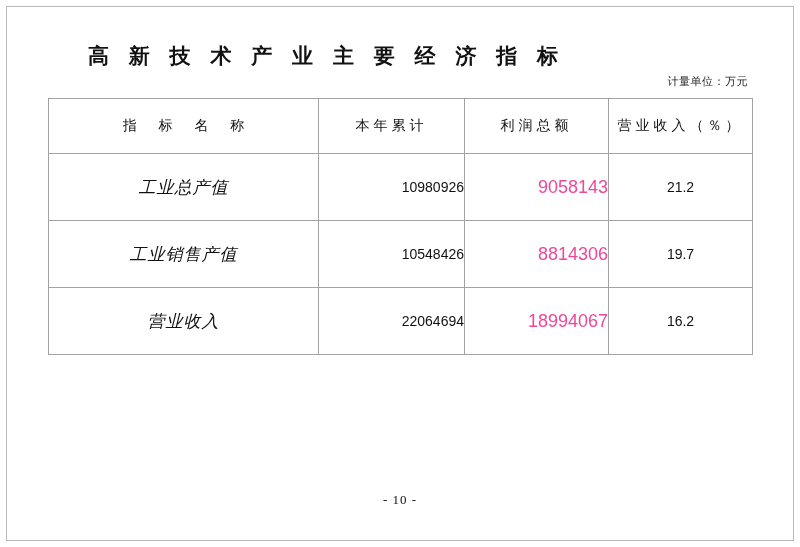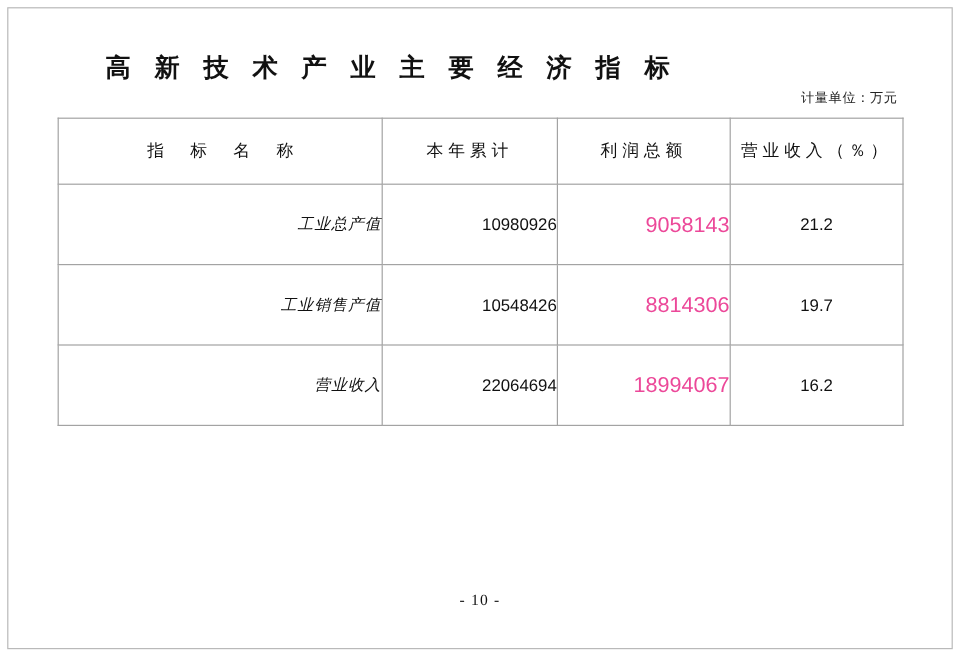--- a/index.html
+++ b/index.html
@@ -77,24 +77,24 @@
   .hdr-row th.col-name {
     letter-spacing: 9px;
     padding-left: 9px;
   }
   .body-row td {
     height: 66px;
     vertical-align: middle;
     font-size: 14px;
   }
   td.cell-label {
-    text-align: right;
+    text-align: center;
     padding-left: 14px;
     font-family: Liberation Mono, monospace;
-    font-size: 13px;
+    font-size: 17px;
     letter-spacing: 1px;
     font-style: italic;
     color: #111;
   }
   td.cell-cur {
     text-align: right;
     padding-right: 68px;
     font-family: "Liberation Sans", sans-serif;
     font-size: 14px;
     color: #111;

